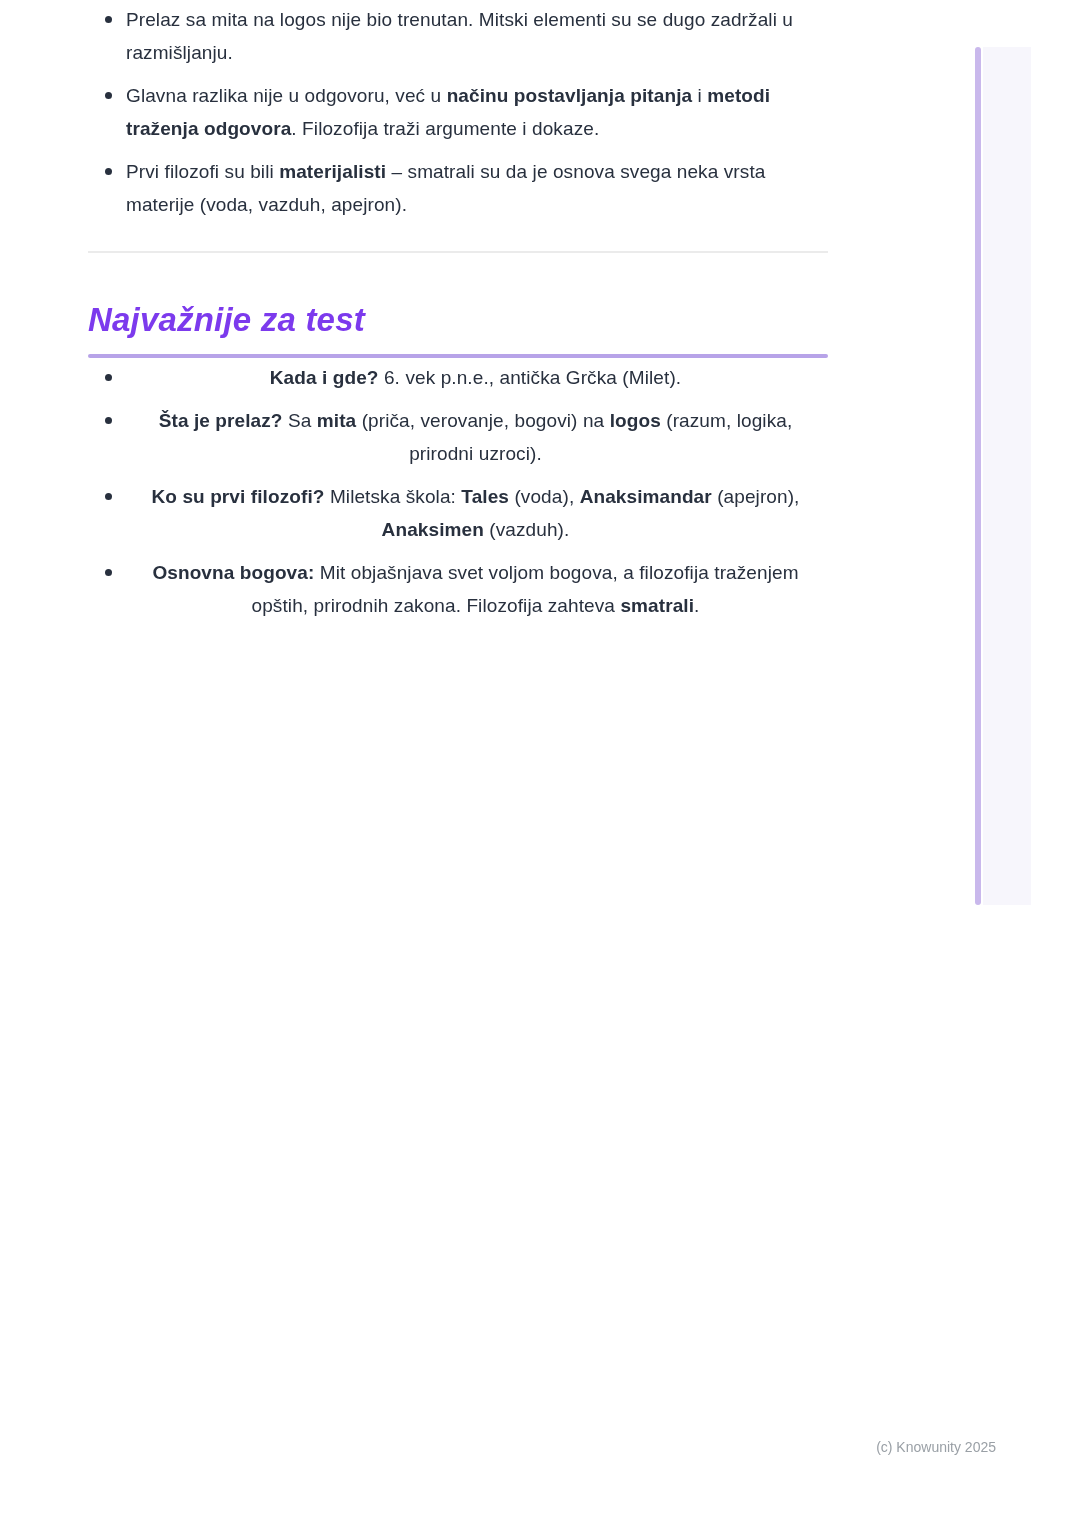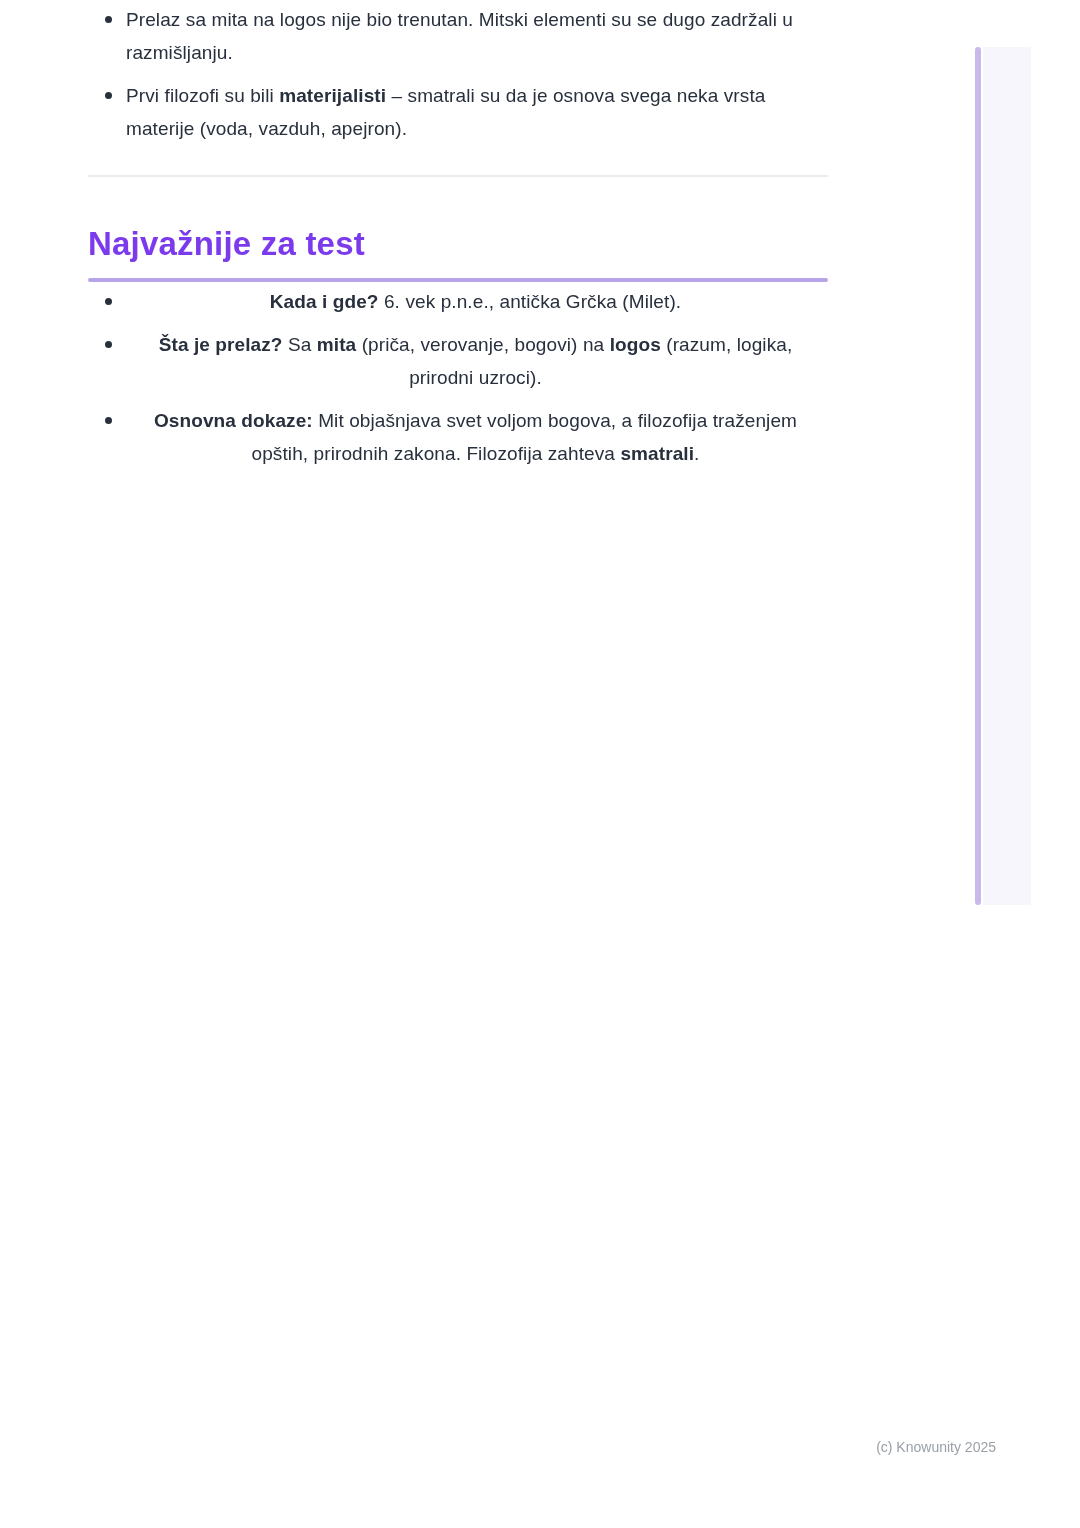--- a/index.html
+++ b/index.html
@@ -59,20 +59,21 @@
     border: none;
     margin: 30px 0 0 0;
   }
   .section-title {
     margin: 47px 0 0 0;
     font-size: 33px;
     line-height: 40px;
     font-weight: 700;
     letter-spacing: 0.2px;
     color: var(--accent);
+    font-style: italic;
   }
   .title-underline {
     height: 4px;
     border: none;
     background: var(--accent-light);
     margin: 14px 0 0 0;
     border-radius: 2px;
   }
   .section-list { margin-top: 23px; text-align: center; }
   .side-accent-bar {
@@ -100,32 +101,34 @@
     line-height: 18px;
     color: var(--muted);
   }
 </style>
 </head>
 <body>
 
 <div class="content">
   <ul class="bullet-list intro-list">
       <li><span>Prelaz sa mita na logos nije bio trenutan. Mitski elementi su se dugo zadržali u razmišljanju.</span></li>
+      <li><span>Glavna razlika nije u odgovoru, već u </span><b>načinu postavljanja pitanja</b><span> i </span><b>metodi traženja odgovora</b><span>. Filozofija traži argumente i dokaze.</span></li>
       <li><span>Prvi filozofi su bili </span><b>materijalisti</b><span> – smatrali su da je osnova svega neka vrsta materije (voda, vazduh, apejron).</span></li>
     </ul>
 
   <hr class="gray-divider">
 
   <h1 class="section-title">Najvažnije za test</h1>
 
   <div class="title-underline"></div>
 
   <ul class="bullet-list section-list">
       <li><b>Kada i gde?</b><span> 6. vek p.n.e., antička Grčka (Milet).</span></li>
       <li><b>Šta je prelaz?</b><span> Sa </span><b>mita</b><span> (priča, verovanje, bogovi) na </span><b>logos</b><span> (razum, logika, prirodni uzroci).</span></li>
-      <li><b>Osnovna dokaze:</b><span> Mit objašnjava svet voljom bogova, a filozofija traženjem opštih, prirodnih zakona. Filozofija zahteva </span><b>smatrali</b><span>.</span></li>
+      <li><b>Ko su prvi filozofi?</b><span> Miletska škola: </span><b>Tales</b><span> (voda), </span><b>Anaksimandar</b><span> (apejron), </span><b>Anaksimen</b><span> (vazduh).</span></li>
+      <li><b>Osnovna bogova:</b><span> Mit objašnjava svet voljom bogova, a filozofija traženjem opštih, prirodnih zakona. Filozofija zahteva </span><b>smatrali</b><span>.</span></li>
     </ul>
 </div>
 
 <div class="side-accent-bar"></div>
 <div class="side-panel"></div>
 
 <div class="copyright">(c) Knowunity 2025</div>
 
 </body></html>

